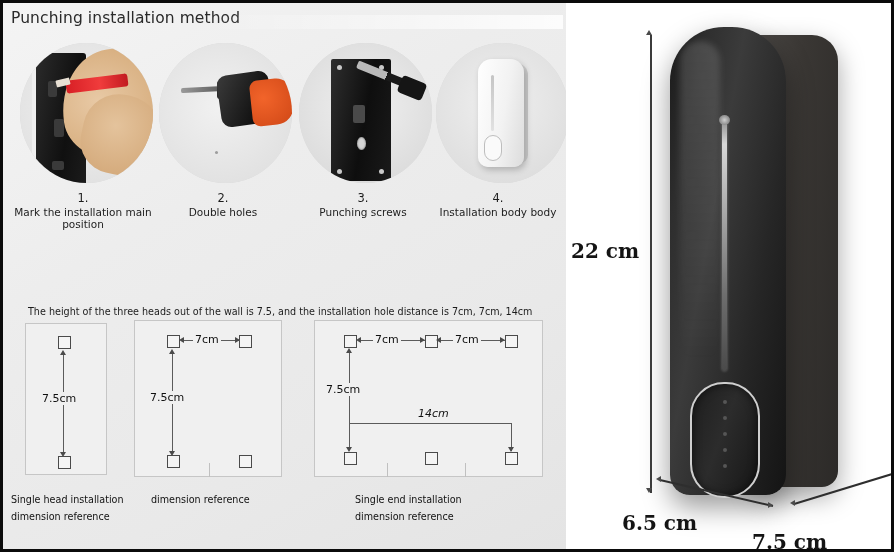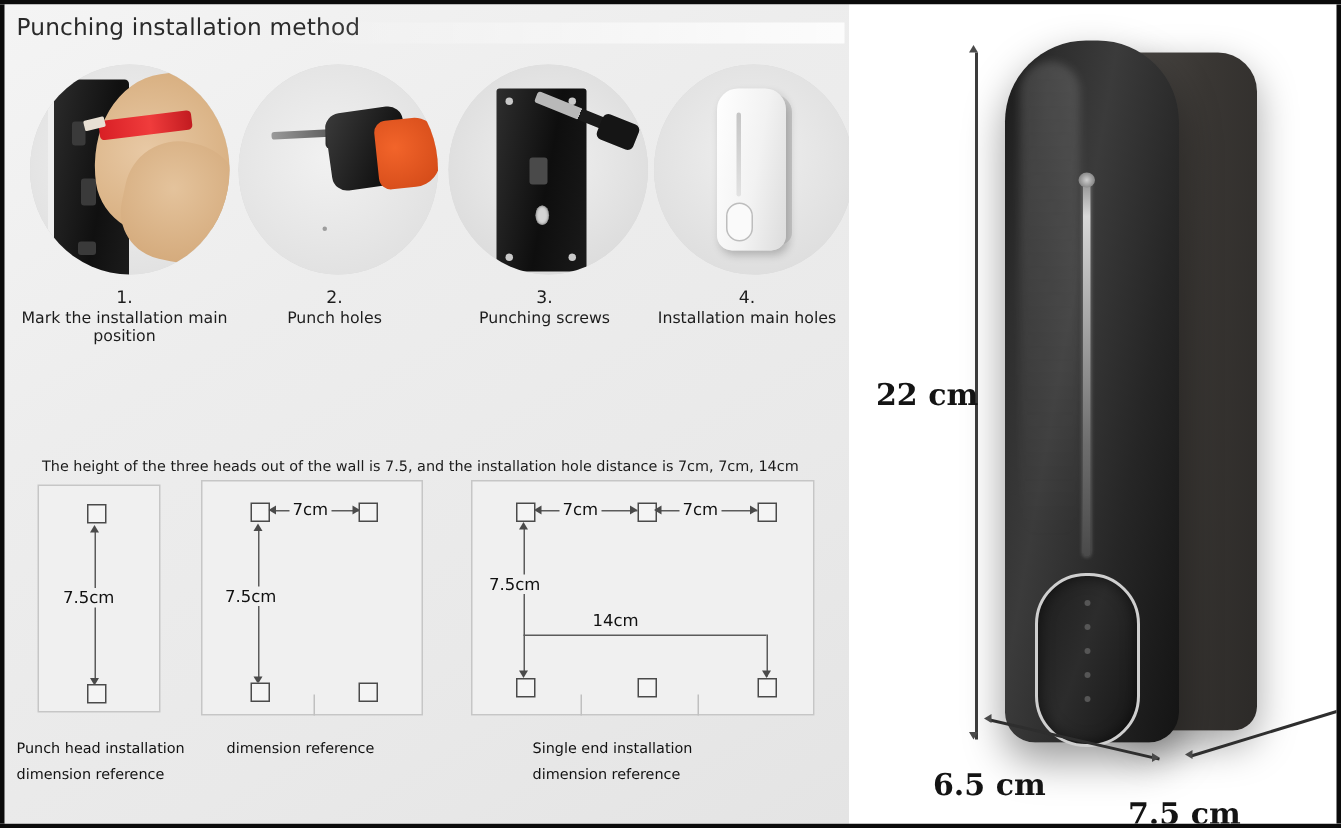--- a/index.html
+++ b/index.html
@@ -137,21 +137,21 @@
     box-shadow:inset 0 0 10px rgba(0,0,0,.6);}
   .pump-dot{position:absolute;left:50%;width:4px;height:4px;margin-left:-2px;
     border-radius:50%;background:#565656;}
 
   
   .v-arrow{position:absolute;left:84px;top:32px;width:1.5px;height:458px;background:#3b3b3b;}
   .v-top{position:absolute;left:80px;top:27px;}
   .v-bot{position:absolute;left:80px;top:485px;}
   .dim-label{position:absolute;font-family:"DejaVu Serif",serif;font-weight:bold;
              font-size:20px;color:#141414;white-space:nowrap;}
-  .d22{left:18px;top:236px;margin-top:12px;}
+  .d22{left:5px;top:236px;}
   .d65{left:56px;top:508px;}
   .d75{left:186px;top:505px;margin-top:22px;}
   .diag{position:absolute;height:1.6px;background:#2e2e2e;transform-origin:left center;}
   .dg1{left:94px;top:476px;width:116px;transform:rotate(13deg);}
   .dg2{left:228px;top:500px;width:108px;transform:rotate(-17deg);}
 </style>
 </head>
 <body>
 
 <div class="screen">
@@ -209,29 +209,29 @@
       </div>
     </div>
 
     <div class="caps">
       <div class="cap" style="left:0px;width:160px;">
         <span class="num">1.</span>
         <span>Mark the installation main position</span>
       </div>
       <div class="cap" style="left:160px;width:120px;">
         <span class="num">2.</span>
-        <span>Punch holes</span>
+        <span>Double holes</span>
       </div>
       <div class="cap" style="left:290px;width:140px;">
         <span class="num">3.</span>
         <span>Punching screws</span>
       </div>
       <div class="cap" style="left:424px;width:142px;">
         <span class="num">4.</span>
-        <span>Installation main holes</span>
+        <span>Installation body body</span>
       </div>
     </div>
 
     <div class="note n3">The height of the three heads out of the wall is 7.5, and the installation hole distance is 7cm, 7cm, 14cm</div>
 
     <div class="dimbox box-single">
       <div class="sq" style="left:32px;top:12px;"></div>
       <div class="vline" style="left:37px;top:30px;height:100px;"></div>
       <div class="ar ar-up" style="left:34px;top:26px;"></div>
       <div class="ar ar-dn" style="left:34px;top:128px;"></div>
@@ -273,31 +273,31 @@
       <div class="dimtxt" style="left:138px;top:12px;">7cm</div>
 
       <div class="vline" style="left:34px;top:31px;height:98px;"></div>
       <div class="ar ar-up" style="left:31px;top:27px;"></div>
       <div class="dimtxt" style="left:9px;top:62px;">7.5cm</div>
 
       <div class="hline" style="left:34px;top:102px;width:162px;"></div>
       <div class="vline" style="left:196px;top:102px;height:28px;"></div>
       <div class="ar ar-dn" style="left:31px;top:126px;"></div>
       <div class="ar ar-dn" style="left:193px;top:126px;"></div>
-      <div class="dimtxt" style="left:78px;top:86px;">14cm</div>
+      <div class="dimtxt" style="left:101px;top:86px;font-style:italic;">14cm</div>
 
       <div class="sq" style="left:29px;top:131px;"></div>
       <div class="sq" style="left:110px;top:131px;"></div>
       <div class="sq" style="left:190px;top:131px;"></div>
       <div class="vline" style="left:72px;top:142px;height:14px;background:#c0c0c0;"></div>
       <div class="vline" style="left:150px;top:142px;height:14px;background:#c0c0c0;"></div>
     </div>
 
     <div class="boxlabel bl1">
-      <div>Punch head installation</div>
+      <div>Single head installation</div>
       <div>dimension reference</div>
     </div>
     <div class="boxlabel bl2">
       <div>dimension reference</div>
     </div>
     <div class="boxlabel bl3">
       <div>Single end installation</div>
       <div>dimension reference</div>
     </div>
   </div>

